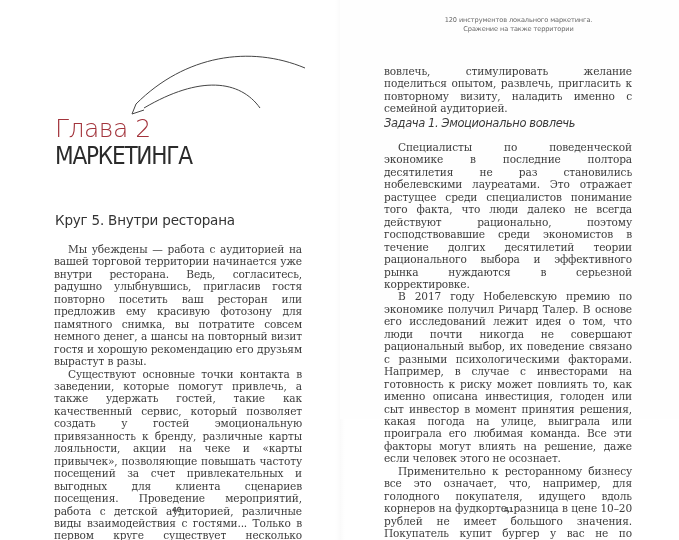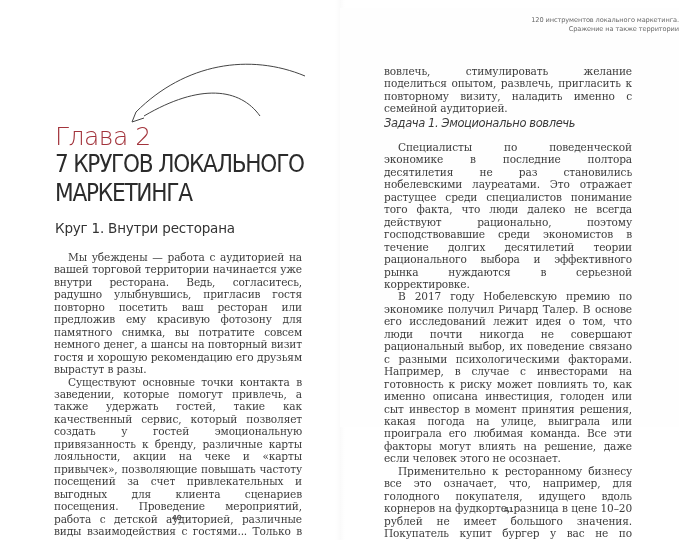--- a/index.html
+++ b/index.html
@@ -3,21 +3,21 @@
   <meta charset="utf-8">
   <style>
     html, body { margin: 0; padding: 0; }
     body {
       width: 679px; height: 540px; overflow: hidden;
       background: #ffffff;
       position: relative;
       font-family: "DejaVu Serif", serif;
       color: #3a3a3a;
     }
-    .page { position: absolute; top: 8px; height: 419px; }
+    .page { position: absolute; top: 0; height: 419px; }
     .page-left { left: 0; width: 340px; }
     .page-right { left: 340px; width: 339px; background: #fefefe; }
     .gutter {
       position: absolute; left: 335px; top: 0; width: 10px; height: 540px;
       background: linear-gradient(90deg, rgba(0,0,0,0) 0%, rgba(0,0,0,0.02) 50%, rgba(0,0,0,0) 100%);
     }
     .arrow-svg { position: absolute; left: 0; top: 0; width: 340px; height: 130px; }
     .chapter-label {
       position: absolute; left: 55px; top: 115px;
       font-family: "DejaVu Sans", sans-serif; font-weight: 300;
@@ -39,21 +39,21 @@
     .body-text {
       position: absolute;
       font-size: 10.6px; line-height: 12.45px;
       text-align: justify; hyphens: manual;
       color: #3d3d3d; letter-spacing: -0.15px;
     }
     .body-text p { margin: 0; text-indent: 14px; }
     .left-text { left: 54px; top: 243px; width: 248px; }
     .right-header {
       position: absolute; left: 340px; width: 339px; top: 16px;
-      text-align: right;
+      text-align: center;
       font-family: "DejaVu Sans", sans-serif; font-size: 6.6px;
       line-height: 9px; color: #6a6a6a; letter-spacing: -0.1px;
     }
     .right-header div { padding-left: 18px; }
     .right-intro { left: 384px; top: 65px; width: 248px; }
     .right-intro p { text-indent: 0; }
     .task-heading {
       position: absolute; left: 384px; top: 116px;
       font-family: "DejaVu Sans", sans-serif; font-style: italic;
       font-size: 11.5px; color: #3a3a3a; letter-spacing: -0.4px; text-align: center;
@@ -73,25 +73,24 @@
 
 <div class="page page-left">
   <svg class="arrow-svg" viewBox="0 0 340 130">
     <path d="M305 68 C 250 45, 185 55, 136 104" fill="none" stroke="#444" stroke-width="1"></path>
     <path d="M260 108 C 240 80, 200 75, 144 108" fill="none" stroke="#444" stroke-width="1"></path>
     <path d="M136 104 L 132 114 L 144 110" fill="none" stroke="#444" stroke-width="1"></path>
   </svg>
 
   <div class="chapter-label">Глава 2</div>
   <div class="chapter-title">
-    <div>7 КРУГОВ ЛОКАЛЬНОГО</div>
     <div>МАРКЕТИНГА</div>
   </div>
 
-  <div class="section-heading">Круг 1. Внутри ресторана</div>
+  <div class="section-heading">Круг 5. Внутри ресторана</div>
 
   <div class="body-text left-text">
     <p>Мы убеждены — работа с аудиторией на вашей торговой территории начинается уже внутри ресторана. Ведь, согласитесь, радушно улыбнувшись, пригласив гостя повторно посетить ваш ресторан или предложив ему красивую фотозону для памятного снимка, вы потратите совсем немного денег, а шансы на повторный визит гостя и хорошую рекомендацию его друзьям вырастут в разы.</p>
     <p>Существуют основные точки контакта в заведении, которые помогут привлечь, а также удержать гостей, такие как качественный сервис, который позволяет создать у гостей эмоциональную привязанность к бренду, различные карты лояльности, акции на чеке и «карты привычек», позволяющие повышать частоту посещений за счет привлекательных и выгодных для клиента сценариев посещения. Проведение мероприятий, работа с детской аудиторией, различные виды взаимодействия с гостями... Только в первом круге существует несколько десятков инструментов локального маркетинга, которые призваны выполнить пять задач взаимодействия с аудиторией внутри ресторана: эмоционально</p>
   </div>
 
   <div class="page-number pn-left">40</div>
 </div>
 
 <div class="gutter"></div>

